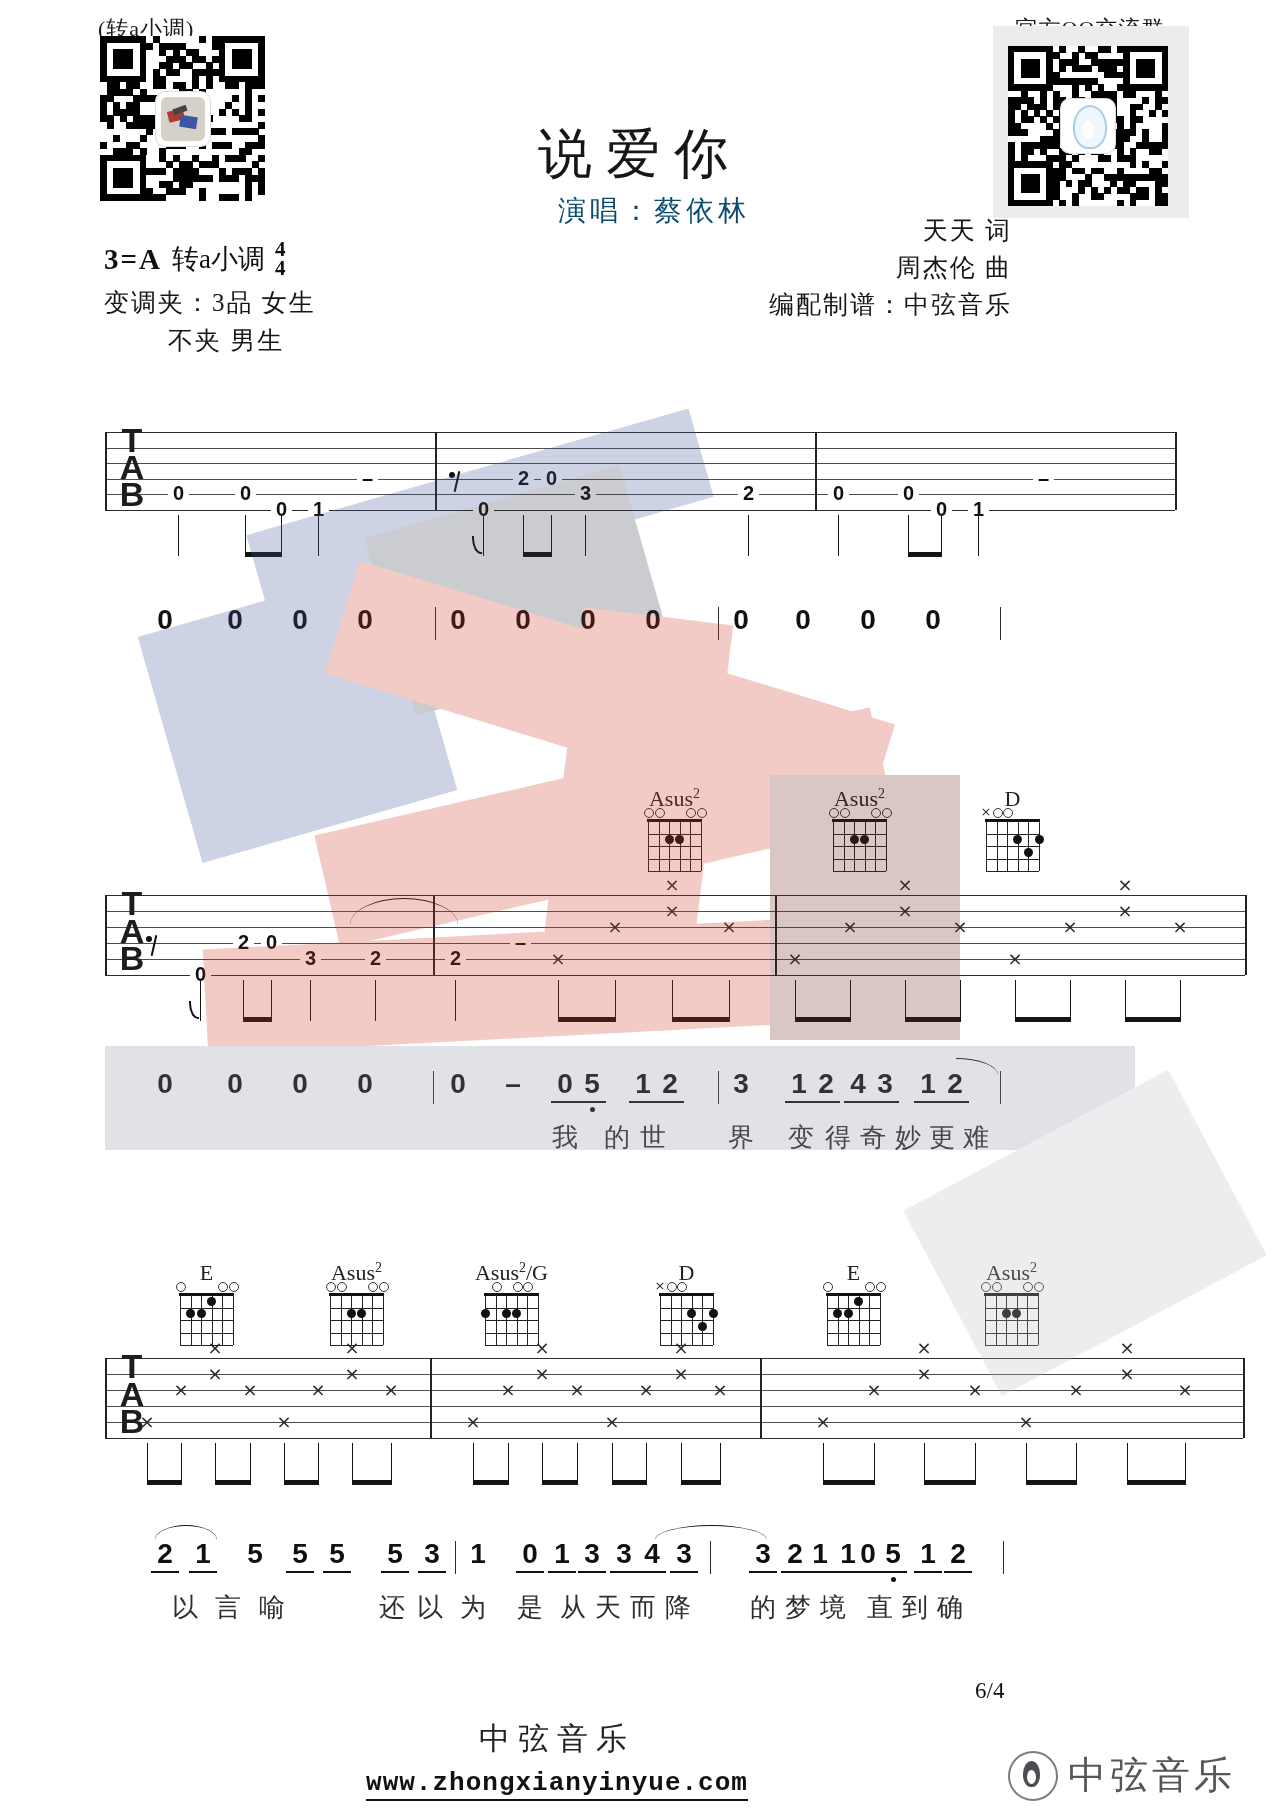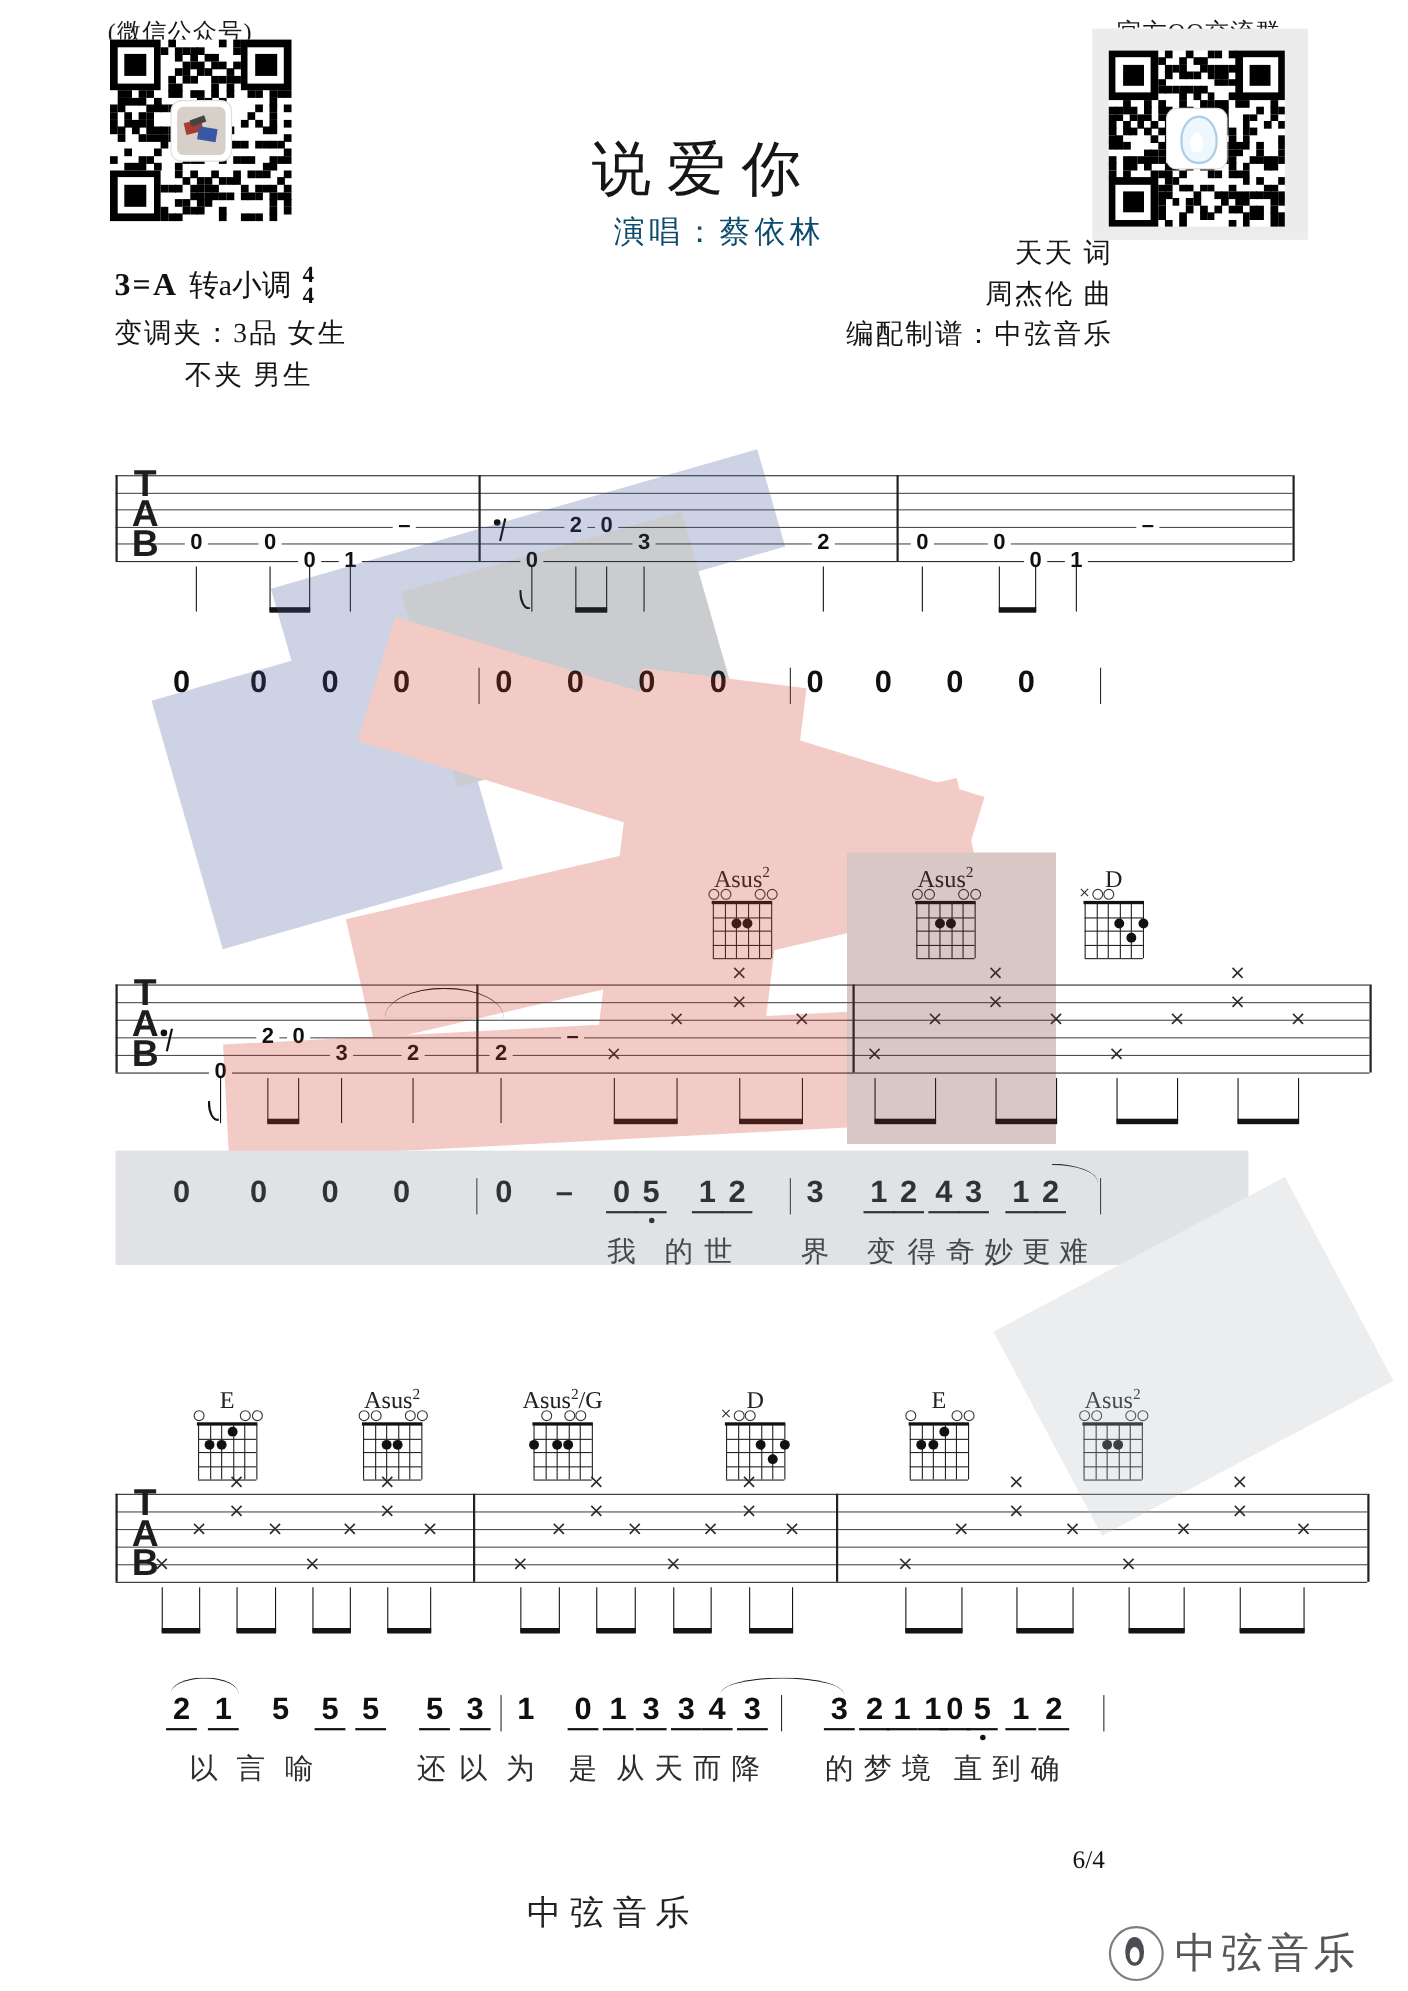--- a/index.html
+++ b/index.html
@@ -25,21 +25,21 @@
   .brandlogo .peng::after{content:"";position:absolute;left:4px;top:9px;width:9px;height:14px;background:#fff;border-radius:50%;}
   .brandlogo .txt{font-size:38px;color:#55555a;letter-spacing:4px;font-family:"Liberation Serif",serif;}
   .wm{pointer-events:none;opacity:.26;}
   .arc{border-top:1.8px solid #111;border-radius:50% 50% 0 0 / 100% 100% 0 0;}
 </style>
 </head>
 <body>
 
 <div class="page">
 
-  <div class="abs qr-label" style="left:98px;top:14px;">(微信公众号)</div>
+  <div class="abs qr-label" style="left:98px;top:14px;">(转a小调)</div>
   <div class="abs qr-label" style="left:1002px;top:14px;width:176px;text-align:center;">官方QQ交流群</div>
 
   <div class="abs title">说爱你</div>
   <div class="abs subtitle">演唱：蔡依林</div>
 
   <div class="abs keyrow">
     <span class="keysig">3=A</span>
     <span>转a小调</span>
     <span class="frac">
       <span>4</span>
@@ -1045,20 +1045,21 @@
       <div style="position: absolute; left: 320px; top: 770px; width: 570px; height: 115px; background: rgb(207, 58, 40); transform: rotate(-13deg);"></div>
       <div style="position: absolute; left: 560px; top: 615px; width: 150px; height: 390px; background: rgb(207, 58, 40); transform: rotate(7deg);"></div>
       <div style="position: absolute; left: 205px; top: 930px; width: 745px; height: 105px; background: rgb(207, 58, 40); transform: rotate(-3deg);"></div>
       <div style="position: absolute; left: 770px; top: 775px; width: 190px; height: 265px; background: rgb(107, 42, 36); transform: rotate(0deg);"></div>
       <div style="position: absolute; left: 105px; top: 1046px; width: 1030px; height: 104px; background: rgb(143, 148, 156); transform: rotate(0deg);"></div>
       <div style="position: absolute; left: 935px; top: 1128px; width: 300px; height: 210px; background: rgb(185, 189, 196); transform: rotate(-28deg);"></div>
     </div>
 
   <div class="abs footer-page">6/4</div>
   <div class="abs footer-brand">中弦音乐</div>
+  <div class="abs footer-url"><span>www.zhongxianyinyue.com</span></div>
   <div class="abs brandlogo">
     <span class="ring">
         <span class="peng"></span>
       </span>
     <span class="txt">中弦音乐</span>
   </div>
 
 </div>
 
 </body></html>

